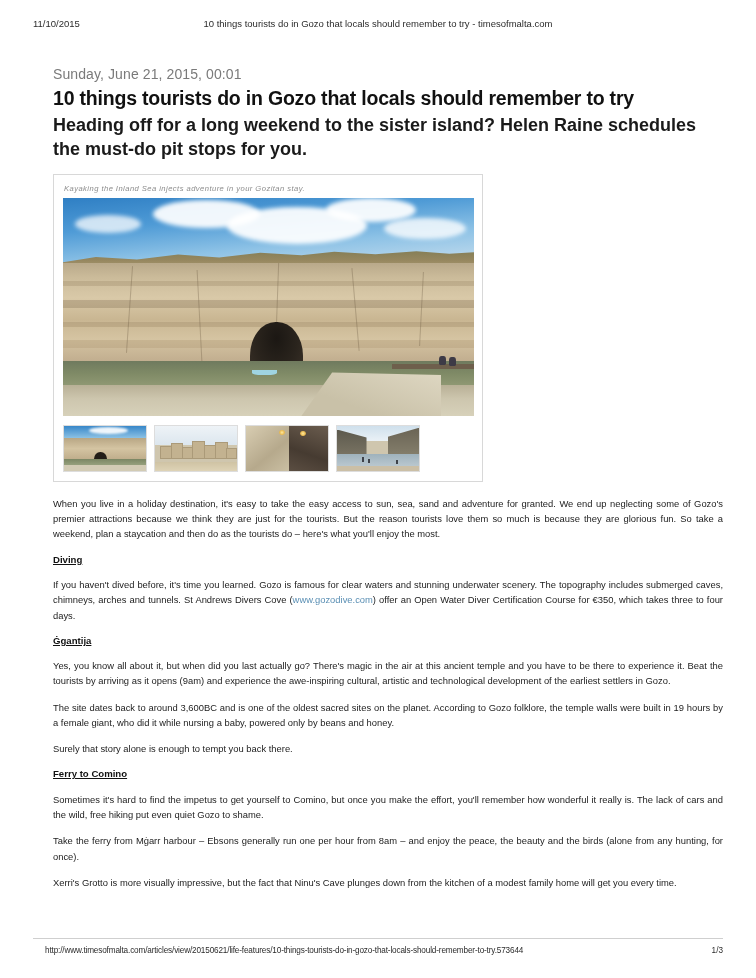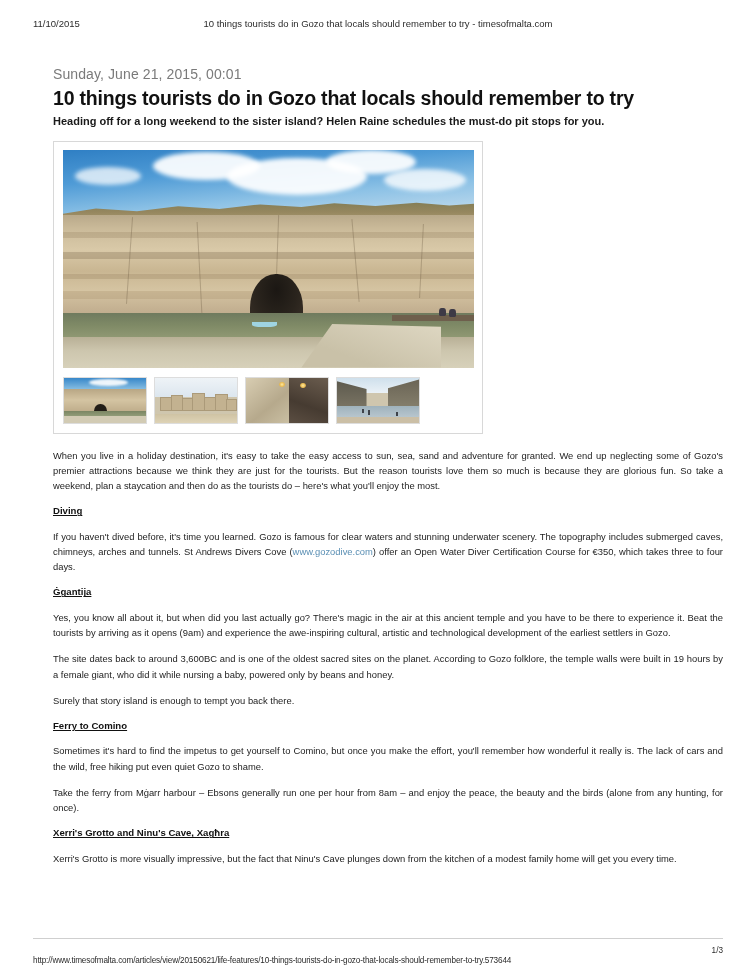--- a/index.html
+++ b/index.html
@@ -57,21 +57,21 @@
   }
   .art-title {
     font-size: 19.5px;
     font-weight: bold;
     line-height: 1.18;
     color: #111111;
     letter-spacing: -0.2px;
     margin: 0 0 4px 0;
   }
   .art-standfirst {
-    font-size: 11px;
+    font-size: 18px;
     font-weight: bold;
     line-height: 1.33;
     color: #1a1a1a;
     margin: 0 0 12px 0;
     width: 650px;
   }
 
   
   .media-box {
     width: 430px;
@@ -276,24 +276,23 @@
     color: #2b2b2b;
   }
   .print-footer .pf-rule {
     position: absolute;
     left: 0; top: -6px;
     width: 690px;
     height: 1px;
     background: #cfcfcf;
   }
   .print-footer .pf-url {
-    position: absolute; left: 0; top: 2px;
+    position: absolute; left: 12px; top: 2px;
     white-space: nowrap;
     letter-spacing: -0.15px;
-    margin-top: 10px;
   }
   .print-footer .pf-page {
     position: absolute; right: 0; top: 2px;
   }
 </style>
 </head>
 <body>
 
 <div class="print-header">
   <span class="ph-date">11/10/2015</span>
@@ -303,20 +302,21 @@
 <div class="article">
 
   <div class="art-date">Sunday, June 21, 2015, 00:01</div>
 
   <h1 class="art-title">10 things tourists do in Gozo that locals should remember to try</h1>
 
   <p class="art-standfirst">Heading off for a long weekend to the sister island? Helen Raine schedules the must-do pit stops for you.</p>
 
   <div class="media-box">
 
+    <div class="media-caption">Kayaking the Inland Sea injects adventure in your Gozitan stay.</div>
 
     <div class="hero">
       <div class="sky"></div>
       <div class="cloud c1"></div>
       <div class="cloud c2"></div>
       <div class="cloud c3"></div>
       <div class="cloud c4"></div>
       <div class="cloud c5"></div>
       <div class="ridge"></div>
       <div class="cliff"></div>
@@ -383,25 +383,24 @@
     </div>
   </div>
 
   <div class="body-copy" id="body-copy">
       <p>When you live in a holiday destination, it's easy to take the easy access to sun, sea, sand and adventure for granted. We end up neglecting some of Gozo's premier attractions because we think they are just for the tourists. But the reason tourists love them so much is because they are glorious fun. So take a weekend, plan a staycation and then do as the tourists do – here's what you'll enjoy the most.</p>
       <h3>Diving</h3>
       <p><span>If you haven't dived before, it's time you learned. Gozo is famous for clear waters and stunning underwater scenery. The topography includes submerged caves, chimneys, arches and tunnels. St Andrews Divers Cove (</span><a href="#">www.gozodive.com</a><span>) offer an Open Water Diver Certification Course for €350, which takes three to four days.</span></p>
       <h3>Ġgantija</h3>
       <p>Yes, you know all about it, but when did you last actually go? There's magic in the air at this ancient temple and you have to be there to experience it. Beat the tourists by arriving as it opens (9am) and experience the awe-inspiring cultural, artistic and technological development of the earliest settlers in Gozo.</p>
       <p>The site dates back to around 3,600BC and is one of the oldest sacred sites on the planet. According to Gozo folklore, the temple walls were built in 19 hours by a female giant, who did it while nursing a baby, powered only by beans and honey.</p>
-      <p>Surely that story island is enough to tempt you back there.</p>
+      <p>Surely that story alone is enough to tempt you back there.</p>
       <h3>Ferry to Comino</h3>
       <p>Sometimes it's hard to find the impetus to get yourself to Comino, but once you make the effort, you'll remember how wonderful it really is. The lack of cars and the wild, free hiking put even quiet Gozo to shame.</p>
       <p>Take the ferry from Mġarr harbour – Ebsons generally run one per hour from 8am – and enjoy the peace, the beauty and the birds (alone from any hunting, for once).</p>
-      <h3>Xerri's Grotto and Ninu's Cave, Xagħra</h3>
       <p>Xerri's Grotto is more visually impressive, but the fact that Ninu's Cave plunges down from the kitchen of a modest family home will get you every time.</p>
     </div>
 
 </div>
 
 <div class="print-footer">
   <div class="pf-rule"></div>
   <span class="pf-url">http://www.timesofmalta.com/articles/view/20150621/life-features/10-things-tourists-do-in-gozo-that-locals-should-remember-to-try.573644</span>
   <span class="pf-page">1/3</span>
 </div>

